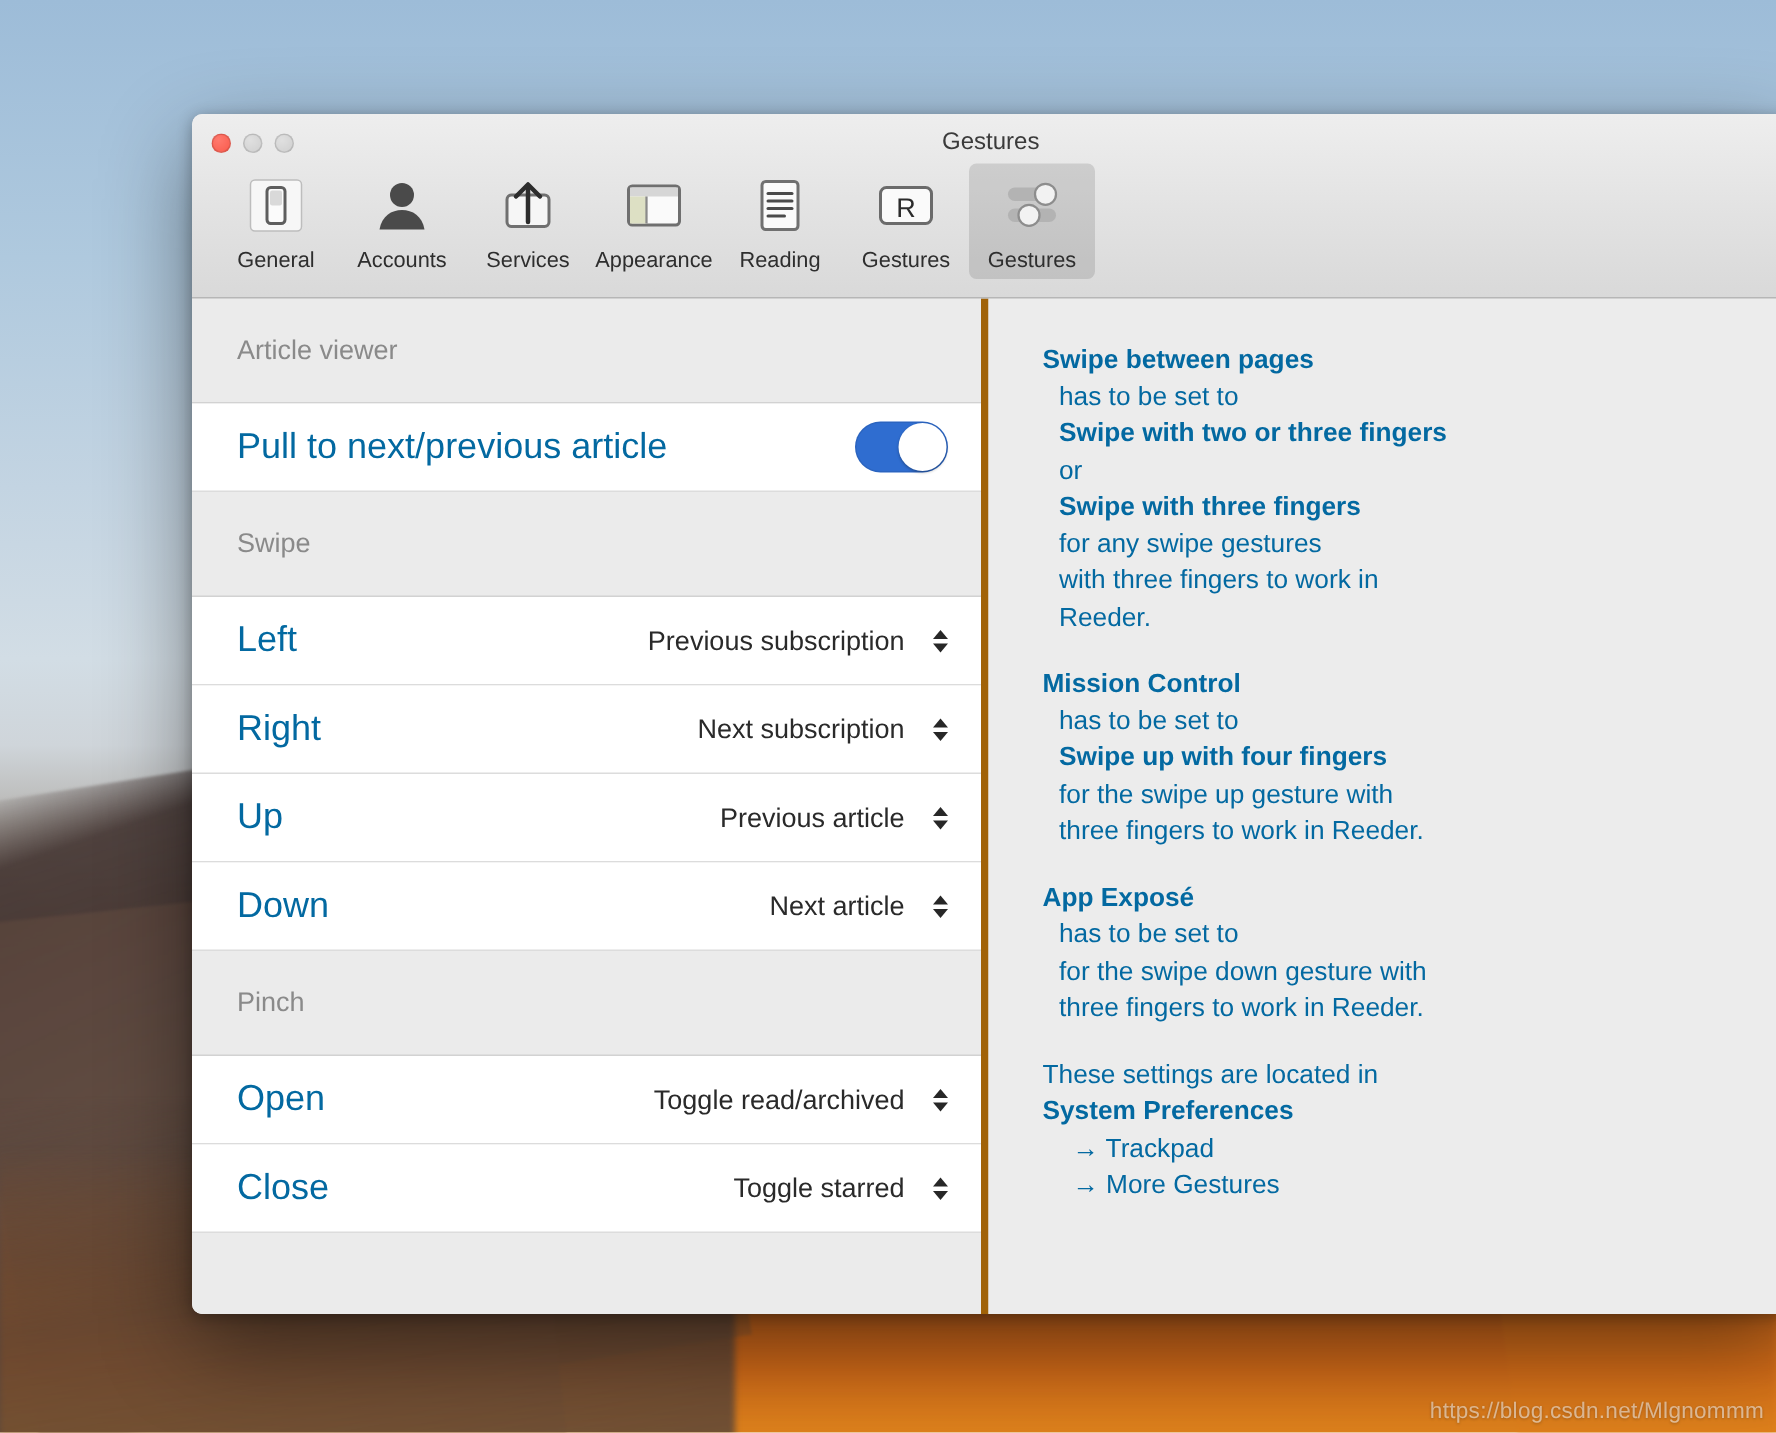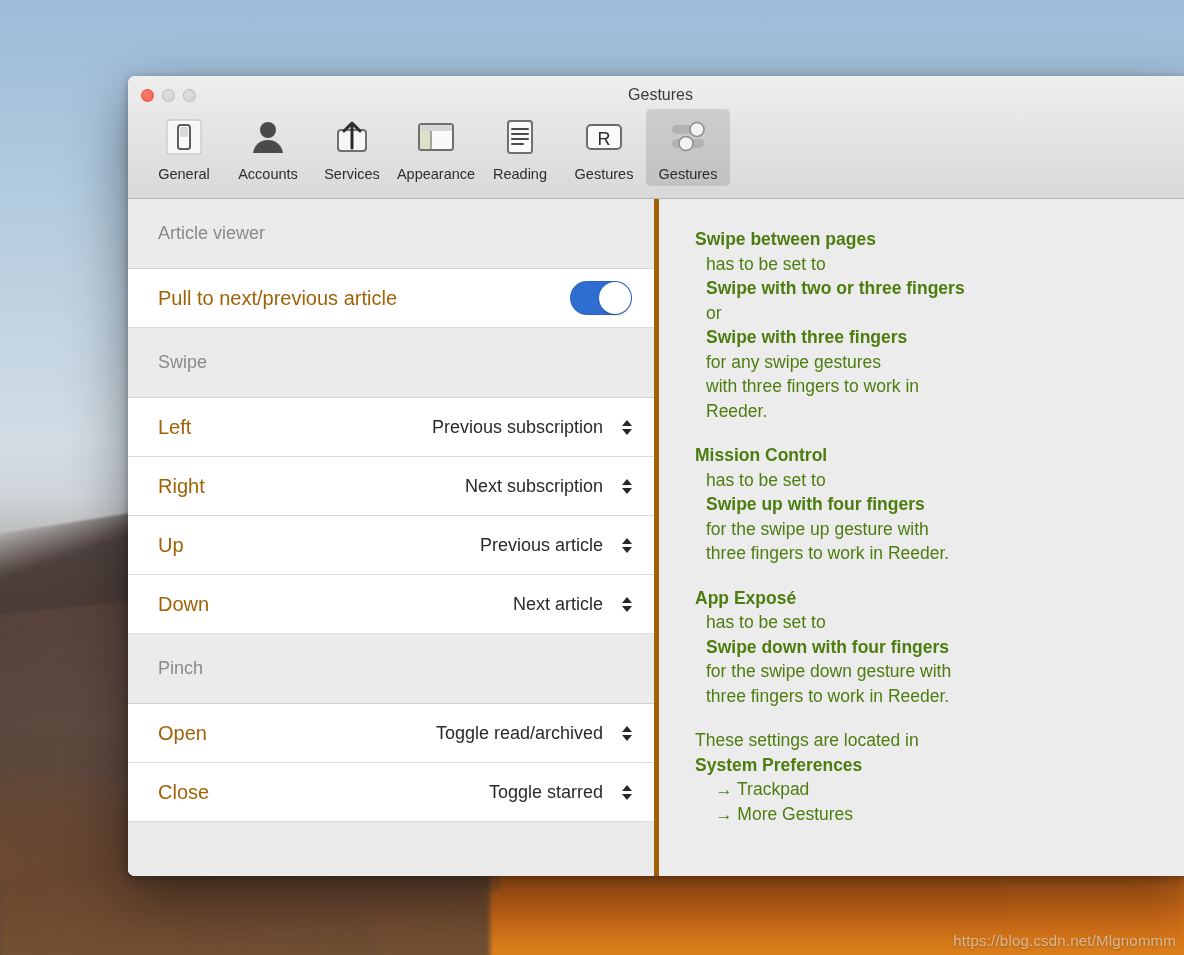--- a/index.html
+++ b/index.html
@@ -200,22 +200,22 @@
   .row {
     height: 59px;
     background: #ffffff;
     border-bottom: 1px solid #dcdcdc;
     display: flex;
     align-items: center;
     padding: 0 22px 0 30px;
     justify-content: space-between;
   }
   .row-label {
-    font-size: 20px;
-    color: #a16207;
+    font-size: 24px;
+    color: #0369a1;
   }
   .row-value {
     display: flex;
     align-items: center;
     gap: 19px;
     font-size: 18px;
     color: #2a2a2a;
     cursor: default;
   }
   .stepper {
@@ -251,21 +251,21 @@
   .filler {
     flex: 1;
     background: #ebebeb;
   }
 
   
   .info-block { margin-bottom: 20px; }
   .info-line {
     font-size: 17.5px;
     line-height: 24.5px;
-    color: #4d7c0f;
+    color: #0369a1;
   }
   .info-line.b { font-weight: bold; }
   .info-line.indent { padding-left: 11px; }
   .info-line.arrow { padding-left: 20px; font-weight: normal; }
 </style>
 </head>
 <body>
 
 <div id="desktop">
   <div class="terrain ridge-left"></div>
@@ -477,21 +477,20 @@
           <div class="info-line b">Mission Control</div>
           <div class="info-line indent">has to be set to</div>
           <div class="info-line b indent">Swipe up with four fingers</div>
           <div class="info-line indent">for the swipe up gesture with</div>
           <div class="info-line indent">three fingers to work in Reeder.</div>
         </div>
 
         <div class="info-block">
           <div class="info-line b">App Exposé</div>
           <div class="info-line indent">has to be set to</div>
-          <div class="info-line b indent">Swipe down with four fingers</div>
           <div class="info-line indent">for the swipe down gesture with</div>
           <div class="info-line indent">three fingers to work in Reeder.</div>
         </div>
 
         <div class="info-block">
           <div class="info-line">These settings are located in</div>
           <div class="info-line b">System Preferences</div>
           <div class="info-line arrow">→ Trackpad</div>
           <div class="info-line arrow">→ More Gestures</div>
         </div>

